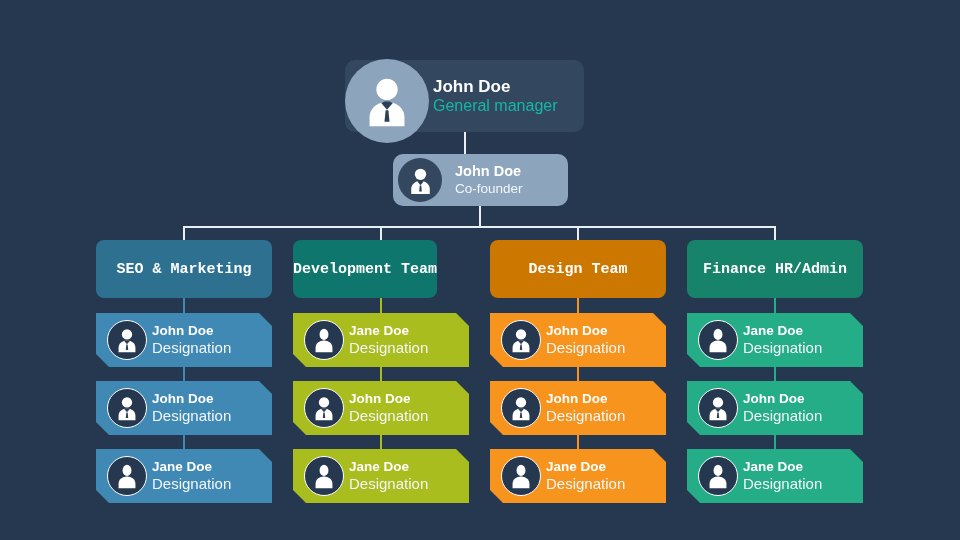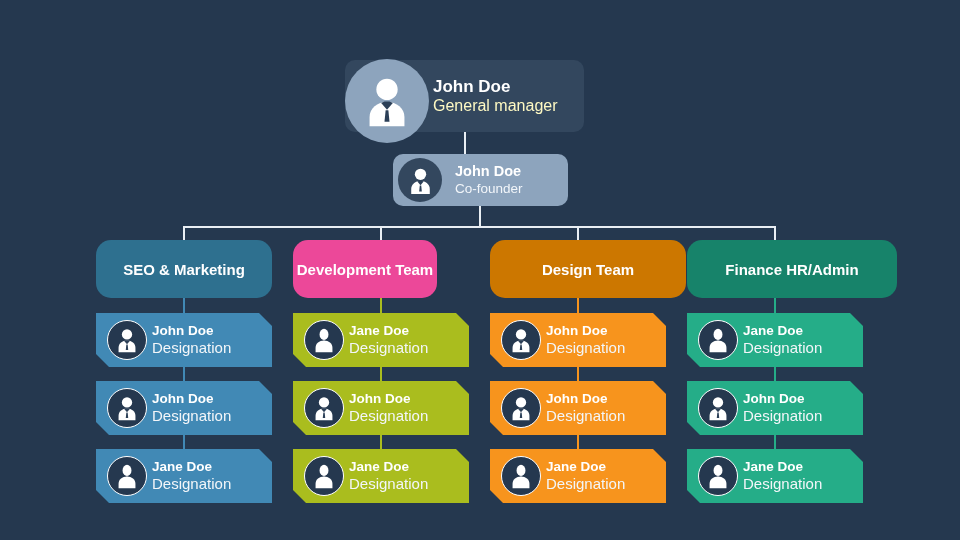--- a/index.html
+++ b/index.html
@@ -52,21 +52,21 @@
     display: flex;
     flex-direction: column;
     justify-content: center;
     line-height: 1.18;
   }
   .exec-name {
     font-weight: bold;
     color: #ffffff;
   }
   .exec-role {
-    color: #fef9c3;
+    color: #14b8a6;
   }
 
   #root-card {
     left: 345px;
     top: 60px;
     width: 239px;
     height: 72px;
     background: #33475e;
     padding-left: 88px;
   }
@@ -106,24 +106,25 @@
     width: 44px;
     height: 44px;
     background: #33475e;
   }
 
   
   .dept {
     position: absolute;
     top: 240px;
     height: 58px;
-    border-radius: 15px;
+    border-radius: 8px;
     display: flex;
     align-items: center;
     justify-content: center;
+    font-family: Liberation Mono, monospace;
   }
   .dept-label {
     font-size: 15px;
     font-weight: bold;
     color: #ffffff;
     white-space: nowrap;
   }
 
   
   .member {
@@ -266,21 +267,21 @@
             <path d="M32 33c-10 0-18 6.5-18 15.5V58h36v-9.5C50 39.5 42 33 32 33z" fill="#ffffff"></path>
             <path d="M32 33l-4.5 3 4.5 6 4.5-6z" fill="#ffffff"></path>
             <path d="M29.5 43h5l1.5 15h-8z" fill="#ffffff" opacity="0"></path>
           </svg>
         </div>
         <div class="m-texts">
           <div class="m-name">Jane Doe</div>
           <div class="m-role">Designation</div>
         </div>
       </div>
-      <div class="dept" style="left: 293px; width: 144px; background: #ec4899;">
+      <div class="dept" style="left: 293px; width: 144px; background: #0f766e;">
         <div class="dept-label">Development Team</div>
       </div>
       <div class="member" style="left: 293px; top: 313px; width: 176px; background: rgb(170, 189, 30);">
         <div class="member-avatar">
           <svg class="silhouette" width="30" height="30" viewBox="0 0 64 64">
             <ellipse cx="32" cy="20" rx="9.5" ry="12" fill="#ffffff"></ellipse>
             <path d="M32 33c-10 0-18 6.5-18 15.5V58h36v-9.5C50 39.5 42 33 32 33z" fill="#ffffff"></path>
             <path d="M32 33l-4.5 3 4.5 6 4.5-6z" fill="#ffffff"></path>
             <path d="M29.5 43h5l1.5 15h-8z" fill="#ffffff" opacity="0"></path>
           </svg>
@@ -311,21 +312,21 @@
             <path d="M32 33c-10 0-18 6.5-18 15.5V58h36v-9.5C50 39.5 42 33 32 33z" fill="#ffffff"></path>
             <path d="M32 33l-4.5 3 4.5 6 4.5-6z" fill="#ffffff"></path>
             <path d="M29.5 43h5l1.5 15h-8z" fill="#ffffff" opacity="0"></path>
           </svg>
         </div>
         <div class="m-texts">
           <div class="m-name">Jane Doe</div>
           <div class="m-role">Designation</div>
         </div>
       </div>
-      <div class="dept" style="left: 490px; width: 196px; background: rgb(204, 119, 0);">
+      <div class="dept" style="left: 490px; width: 176px; background: rgb(204, 119, 0);">
         <div class="dept-label">Design Team</div>
       </div>
       <div class="member" style="left: 490px; top: 313px; width: 176px; background: rgb(247, 148, 29);">
         <div class="member-avatar">
           <svg class="silhouette" width="30" height="30" viewBox="0 0 64 64">
             <circle cx="32" cy="20" r="11" fill="#ffffff"></circle>
             <path d="M32 33c-10 0-18 6.5-18 15.5V58h36v-9.5C50 39.5 42 33 32 33z" fill="#ffffff"></path>
             <path d="M26 34l6 7 6-7 -3.5-1.6h-5z" fill="#2b3f57"></path>
             <path d="M30.6 41.5h2.8l1.2 12h-5.2z" fill="#2b3f57"></path>
           </svg>
@@ -356,21 +357,21 @@
             <path d="M32 33c-10 0-18 6.5-18 15.5V58h36v-9.5C50 39.5 42 33 32 33z" fill="#ffffff"></path>
             <path d="M32 33l-4.5 3 4.5 6 4.5-6z" fill="#ffffff"></path>
             <path d="M29.5 43h5l1.5 15h-8z" fill="#ffffff" opacity="0"></path>
           </svg>
         </div>
         <div class="m-texts">
           <div class="m-name">Jane Doe</div>
           <div class="m-role">Designation</div>
         </div>
       </div>
-      <div class="dept" style="left: 687px; width: 210px; background: rgb(23, 131, 106);">
+      <div class="dept" style="left: 687px; width: 176px; background: rgb(23, 131, 106);">
         <div class="dept-label">Finance HR/Admin</div>
       </div>
       <div class="member" style="left: 687px; top: 313px; width: 176px; background: rgb(37, 173, 136);">
         <div class="member-avatar">
           <svg class="silhouette" width="30" height="30" viewBox="0 0 64 64">
             <ellipse cx="32" cy="20" rx="9.5" ry="12" fill="#ffffff"></ellipse>
             <path d="M32 33c-10 0-18 6.5-18 15.5V58h36v-9.5C50 39.5 42 33 32 33z" fill="#ffffff"></path>
             <path d="M32 33l-4.5 3 4.5 6 4.5-6z" fill="#ffffff"></path>
             <path d="M29.5 43h5l1.5 15h-8z" fill="#ffffff" opacity="0"></path>
           </svg>

